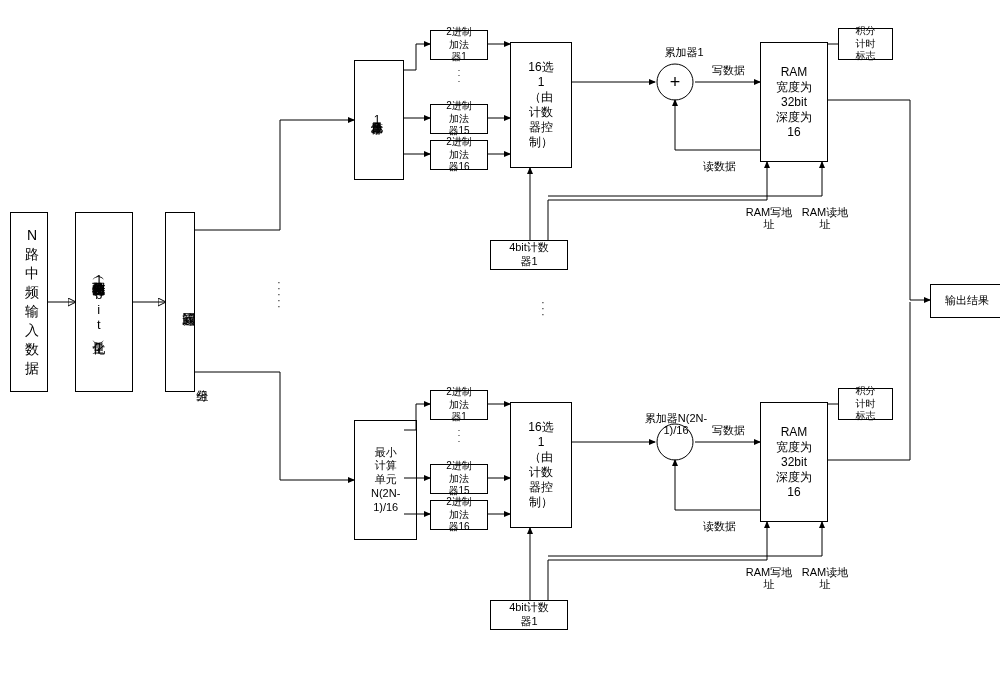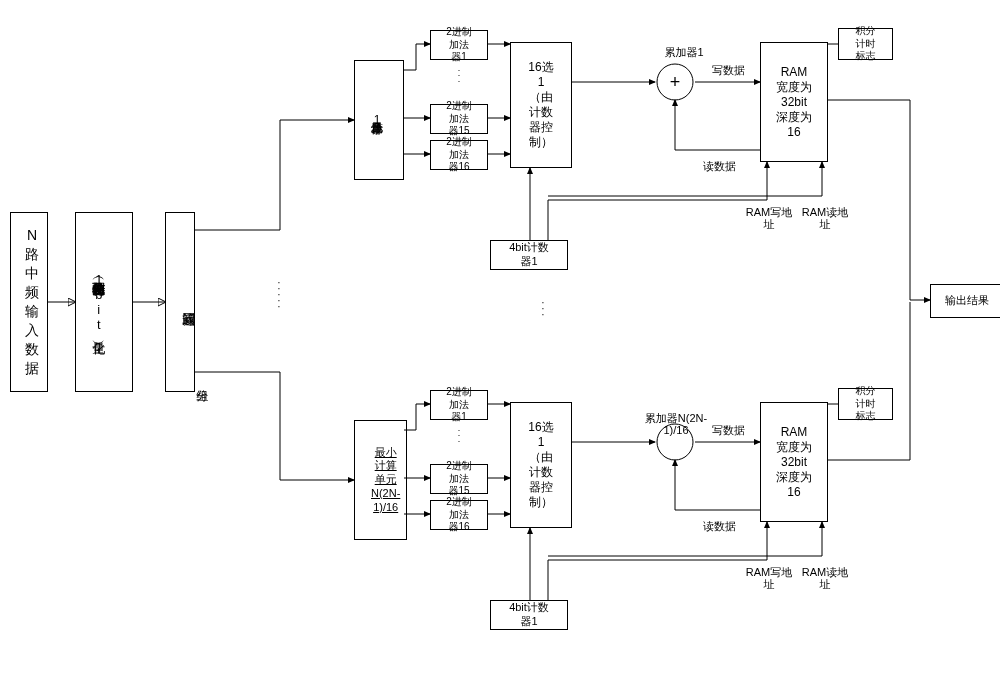--- a/index.html
+++ b/index.html
@@ -119,21 +119,21 @@
     <span style="font-size:12px;">RAM宽度为32bit深度为16</span>
   </div>
 
   <div class="box" style="left:838px; top:28px; width:55px; height:32px; font-size:10px;">
     <span>积分计时标志</span>
   </div>
 
   <div class="label" style="left:744px; top:206px; width:50px;">RAM写地址</div>
   <div class="label" style="left:800px; top:206px; width:50px;">RAM读地址</div>
 
-  <div class="box" style="left:354px; top:420px; width:53px; height:120px;text-decoration:underline;">
+  <div class="box" style="left:354px; top:420px; width:63px; height:120px;">
     <span style="font-size:11px; writing-mode:horizontal-tb; padding:2px;">最小计算单元N(2N-1)/16</span>
   </div>
 
   <div class="box" style="left:430px; top:390px; width:58px; height:28px; font-size:10px;">
     <span>2进制加法器1</span>
   </div>
   <div class="dots" style="left:452px; top:428px; width:14px;">·<br>·<br>·</div>
   <div class="box" style="left:430px; top:464px; width:58px; height:28px; font-size:10px;">
     <span>2进制加法器15</span>
   </div>

